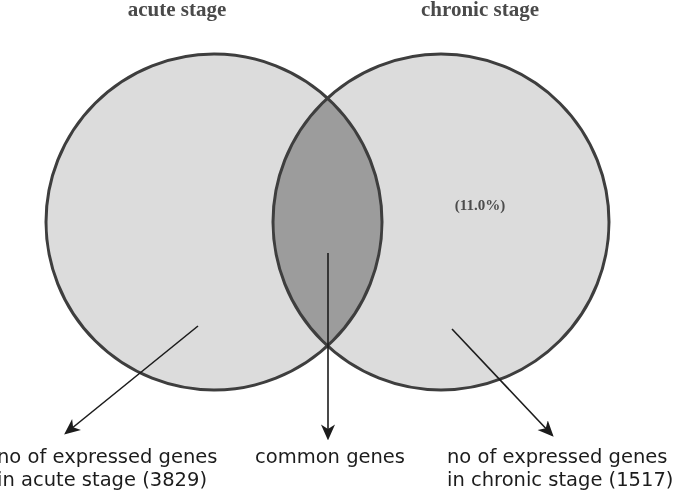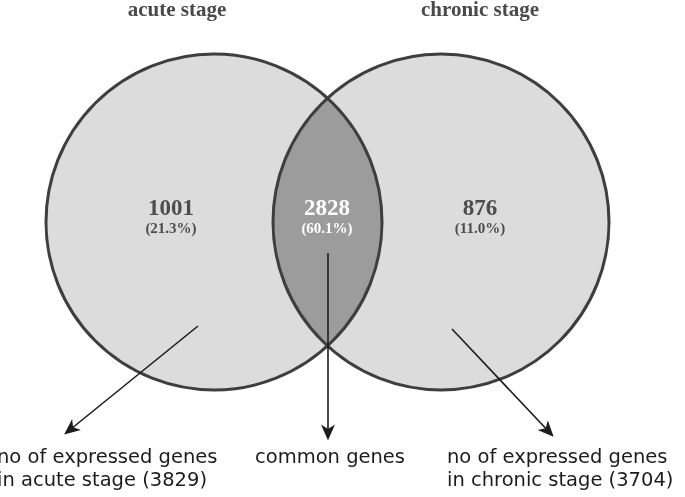--- a/index.html
+++ b/index.html
@@ -77,42 +77,33 @@
     <circle cx="441" cy="222" r="168" fill="none" stroke-width="3" stroke="#3e3e3e"></circle>
 
     <line x1="198" y1="326" x2="66" y2="433" stroke-width="1.6" marker-end="url(#arrowhead)" stroke="#1c1c1c"></line>
     <line x1="328" y1="253" x2="328" y2="438" stroke-width="1.6" marker-end="url(#arrowhead)" stroke="#1c1c1c"></line>
     <line x1="452" y1="329" x2="552" y2="435" stroke-width="1.6" marker-end="url(#arrowhead)" stroke="#1c1c1c"></line>
   </svg>
 
   <div class="circle-title" id="title-acute">acute stage</div>
   <div class="circle-title" id="title-chronic">chronic stage</div>
 
-  <div class="count-group" id="count-acute">
-    <div class="count">1001</div>
-    <div class="percent">(21.3%)</div>
-  </div>
 
-  <div class="count-group" id="count-overlap">
-    <div class="count">2828</div>
-    <div class="percent">(60.1%)</div>
-  </div>
 
   <div class="count-group" id="count-chronic">
-    <div class="count">876</div>
     <div class="percent">(11.0%)</div>
   </div>
 
   <div class="caption" id="caption-acute">
     <div>no of expressed genes</div>
     <div>in acute stage (3829)</div>
   </div>
 
   <div class="caption" id="caption-common">
     <div>common genes</div>
   </div>
 
   <div class="caption" id="caption-chronic">
     <div>no of expressed genes</div>
-    <div>in chronic stage (3704)</div>
+    <div>in chronic stage (1517)</div>
   </div>
 
 </div>
 
 </body></html>

